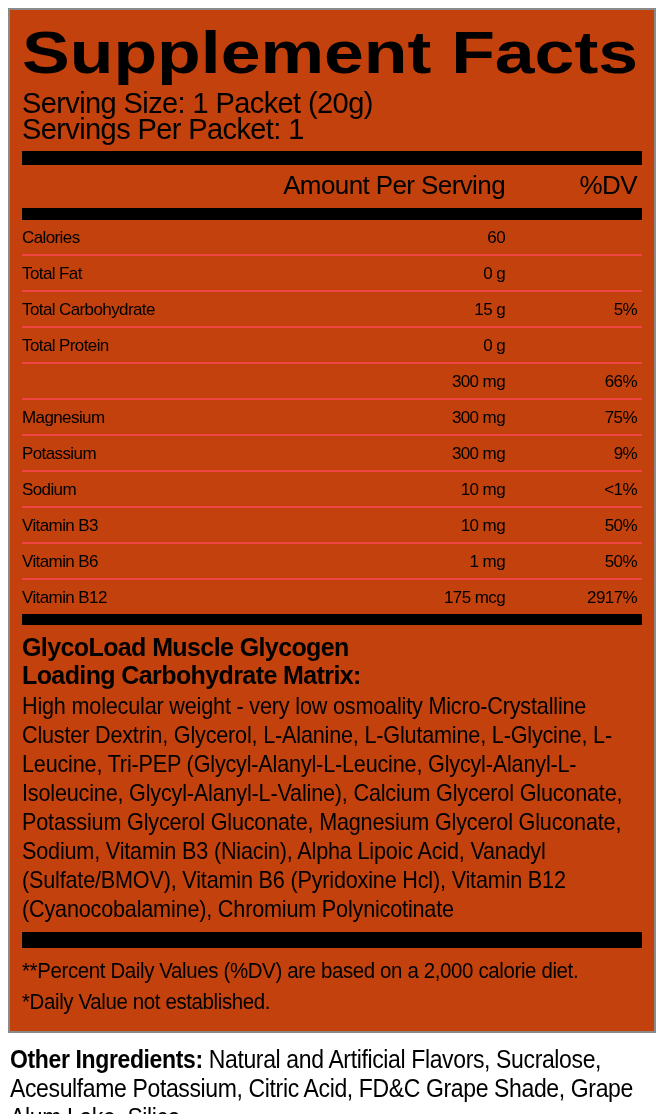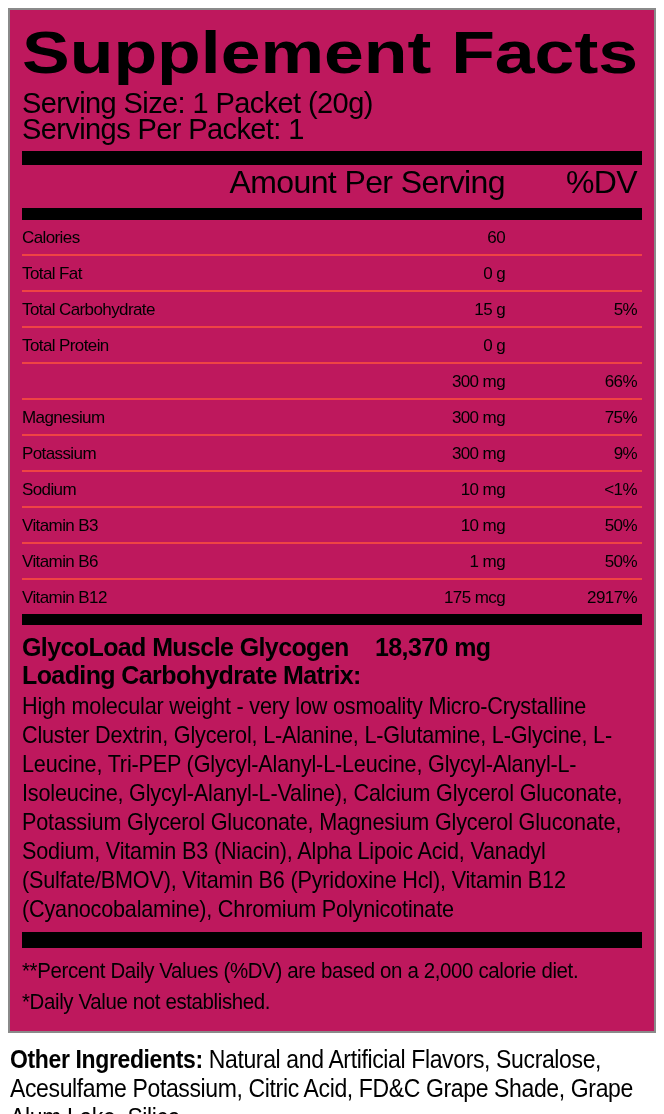--- a/index.html
+++ b/index.html
@@ -10,35 +10,35 @@
     font-family:"Liberation Sans", sans-serif;
     -webkit-font-smoothing:antialiased;
     overflow:hidden;
   }
   .box {
     margin:8px;
     width:648px;
     border:2px solid #8a8a8a;
     box-sizing:border-box;
     padding:12px 12px 14px 12px;
-    background:#be185d;
+    background:#c2410c;
   }
   .title-svg { display:block; margin:2px 0 4px 0; }
   .serving {
     font-size:29px; line-height:26px; letter-spacing:-0.6px;
     white-space:nowrap;
   }
   .bar { background:#000000; }
   .bar-top    { height:14px; margin-top:9px; }
   .bar-header { height:12px; }
   .bar-mid    { height:11px; }
   .bar-foot   { height:16px; margin-top:9px; }
   .hdr {
     position:relative; height:43px;
-    font-size:32px; letter-spacing:-0.6px;
+    font-size:26px; letter-spacing:-0.6px;
   }
   .hdr .amt { position:absolute; right:137px; bottom:7px; white-space:nowrap; }
   .hdr .dv  { position:absolute; right:5px;  bottom:7px; white-space:nowrap; }
   .row {
     position:relative; height:34px; line-height:35px;
     font-size:17px; letter-spacing:-0.6px;
   }
   .row + .row { border-top:2px solid #ef4444; }
   .row .nm  { position:absolute; left:0; }
   .row .amt { position:absolute; right:137px; }
@@ -157,21 +157,20 @@
       <span class="amt">175 mcg</span>
       <span class="dv">2917%</span>
     </div>
   </div>
 
   <div class="bar bar-mid"></div>
 
   <div class="matrix-head">
     <span class="l1">GlycoLoad Muscle Glycogen</span>
     <span class="l2">Loading Carbohydrate Matrix:</span>
-    <span class="ma">18,370 mg</span>
   </div>
 
   <div class="desc">High molecular weight - very low osmoality Micro-Crystalline Cluster Dextrin, Glycerol, L-Alanine, L-Glutamine, L-Glycine, L-Leucine, Tri-PEP (Glycyl-Alanyl-L-Leucine, Glycyl-Alanyl-L-Isoleucine, Glycyl-Alanyl-L-Valine), Calcium Glycerol Gluconate, Potassium Glycerol Gluconate, Magnesium Glycerol Gluconate, Sodium, Vitamin B3 (Niacin), Alpha Lipoic Acid, Vanadyl (Sulfate/BMOV), Vitamin B6 (Pyridoxine Hcl), Vitamin B12 (Cyanocobalamine), Chromium Polynicotinate</div>
 
   <div class="bar bar-foot"></div>
 
   <div class="footnotes">
     <div class="fn"><span>**Percent Daily Values (%DV) are based on a 2,000 calorie diet.</span></div>
     <div class="fn"><span>*Daily Value not established.</span></div>
   </div>

